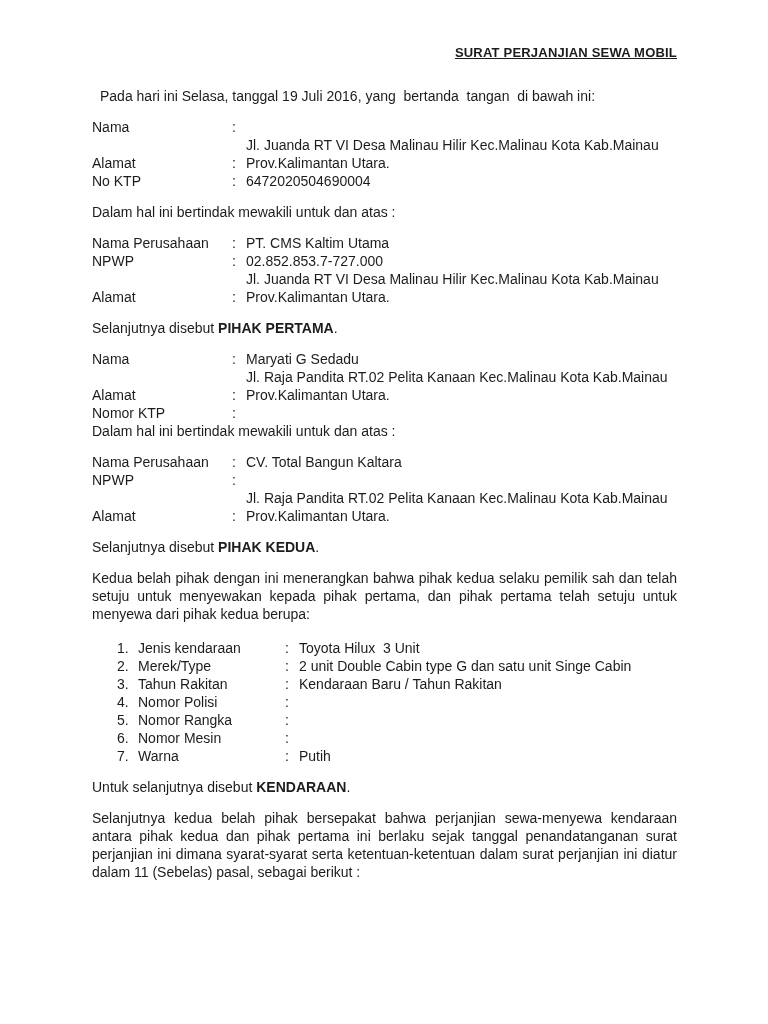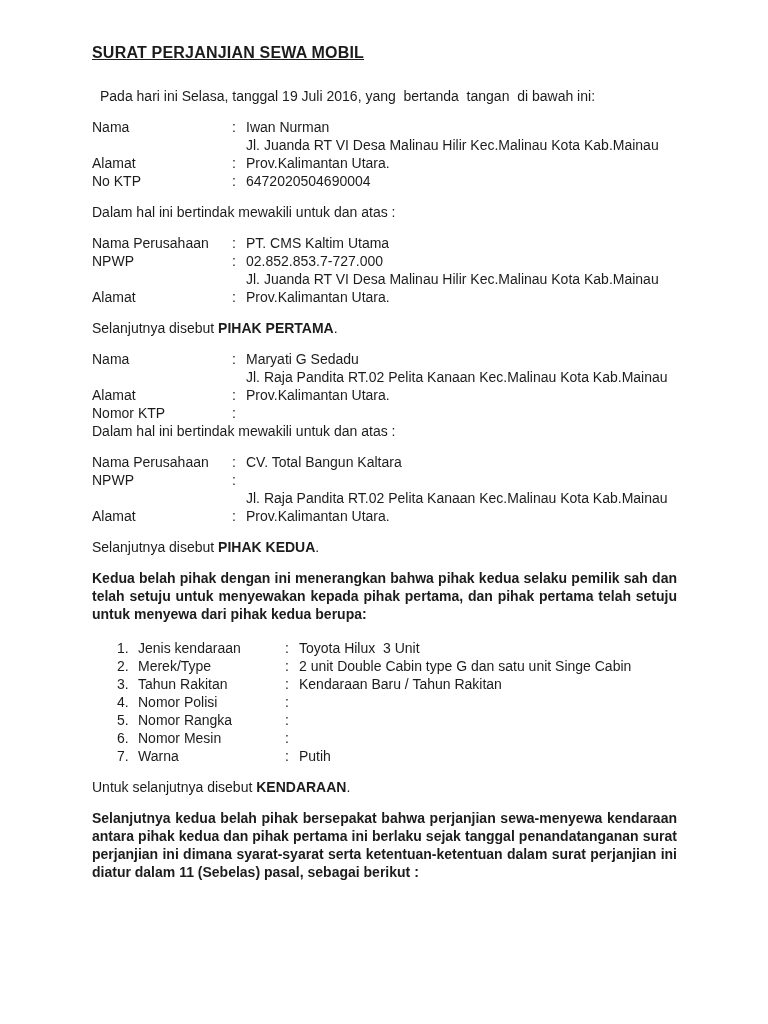--- a/index.html
+++ b/index.html
@@ -10,30 +10,30 @@
     background: #ffffff;
     font-family: "Liberation Sans", sans-serif;
     font-size: 14px;
     line-height: 18px;
     color: #1c1c1c;
     overflow: hidden;
     box-sizing: border-box;
     padding: 44px 91px 0 92px;
   }
   .doc-title {
-    text-align: left;
+    text-align: right;
     font-weight: bold;
-    font-size: 16px;
+    font-size: 13px;
     text-decoration: underline;
     letter-spacing: 0.2px;
     margin: 0 0 25px 0;
   }
   .para { margin: 13px 0 0 0; }
   .para.intro { margin: 8px; white-space: pre-wrap; }
-  .para.justified { text-align: justify; font-weight: bold; }
+  .para.justified { text-align: justify; }
   .fieldblock { margin-top: 13px; }
   .row { display: flex; align-items: flex-end; }
   .lbl { width: 140px; flex: none; }
   .col { width: 14px; flex: none; }
   .val { flex: 1; white-space: pre-wrap; min-height: 18px; }
   .bold { font-weight: bold; text-align: right; }
   .vlist { margin-top: 16px; }
   .li-row { display: flex; align-items: flex-start; margin-left: 25px; }
   .num { width: 21px; flex: none; }
   .li-lbl { width: 147px; flex: none; }
@@ -44,21 +44,20 @@
 <div class="page">
 
   <div class="doc-title">SURAT PERJANJIAN SEWA MOBIL</div>
 
   <div class="para intro">Pada hari ini Selasa, tanggal 19 Juli 2016, yang  bertanda  tangan  di bawah ini:</div>
 
   <div class="fieldblock">
     <div class="row">
       <span class="lbl">Nama</span>
       <span class="col">:</span>
-      <span class="val">Iwan Nurman</span>
     </div>
     <div class="row">
       <span class="lbl">Alamat</span>
       <span class="col">:</span>
       <span class="val">Jl. Juanda RT VI Desa Malinau Hilir Kec.Malinau Kota Kab.Mainau Prov.Kalimantan Utara.</span>
     </div>
     <div class="row">
       <span class="lbl">No KTP</span>
       <span class="col">:</span>
       <span class="val">6472020504690004</span>

